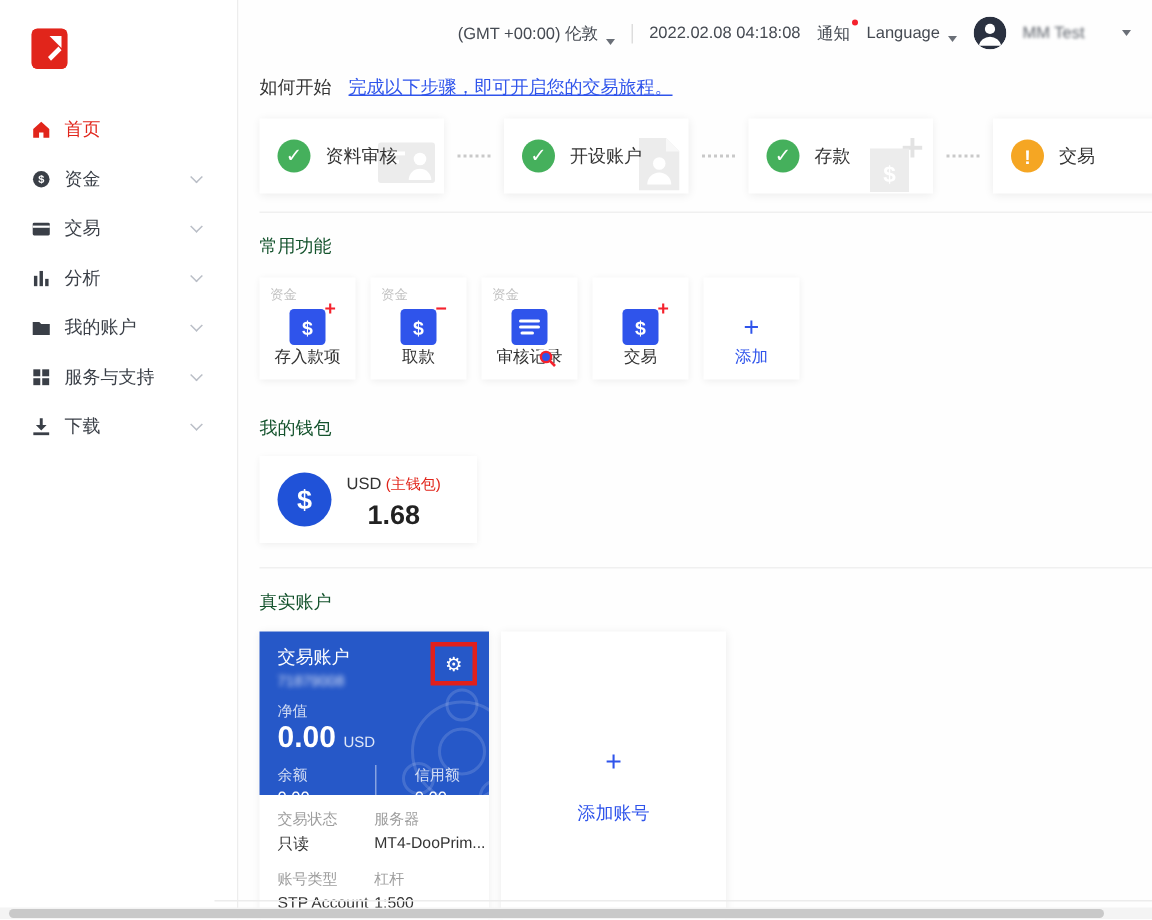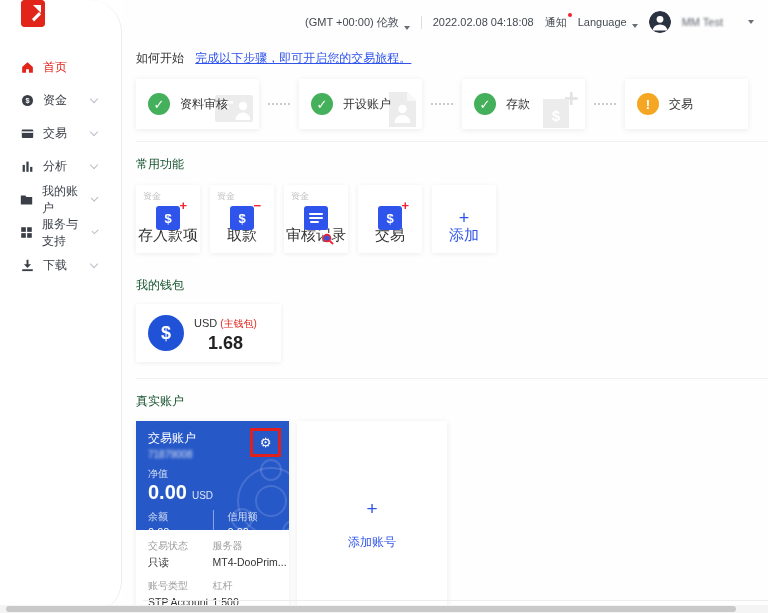--- a/index.html
+++ b/index.html
@@ -1,21 +1,21 @@
 <!DOCTYPE html>
 <html><head>
 <meta charset="utf-8">
 <style>
   * { margin:0; padding:0; box-sizing:border-box; }
   html,body { width:768px; height:613px; }
   body { font-family:"Liberation Sans","DejaVu Sans",sans-serif; background:#fff; }
   .page { position:relative; width:768px; height:613px; overflow:hidden; display:flex; background:#fff; }
 
   
-  .sidebar { width:122px; flex:none; border-right:1px solid #ededed; padding-top:0; background:#fff;border-radius:32px; }
+  .sidebar { width:159px; flex:none; border-right:1px solid #ededed; padding-top:19px; background:#fff; }
   .logo { width:24px; height:27px; margin-left:21px; background:#e1251b; border-radius:4px; position:relative; overflow:hidden; }
   .logo svg { position:absolute; inset:0; }
   .menu { margin-top:24px; }
   .s-item { height:33px; display:flex; align-items:center; padding-left:20px; gap:9px; font-size:12px; color:#3a3f47; cursor:pointer; }
   .s-item .s-ic { width:14px; height:14px; display:flex; align-items:center; justify-content:center; color:#3a3f47; }
   .s-item.active, .s-item.active .s-ic { color:#e1251b; }
   .chev { width:6px; height:6px; border-right:1.4px solid #b9bec6; border-bottom:1.4px solid #b9bec6; transform:rotate(45deg); margin-left:auto; margin-right:24px; margin-top:-3px; }
 
   
   .main { flex:1; min-width:0; background:#fefefe; }
@@ -48,21 +48,21 @@
   .qrow { display:flex; gap:10px; margin-top:12px; }
   .qcard { width:64px; height:68px; flex:none; background:#fff; box-shadow:0 1px 5px rgba(0,0,0,.07); position:relative; display:flex; flex-direction:column; align-items:center; justify-content:flex-end; padding-bottom:8px; cursor:pointer; }
   .qcat { position:absolute; top:5px; left:7px; font-size:9px; color:#c2c2c2; }
   .qicon { position:absolute; top:21px; left:50%; transform:translateX(-50%); width:24px; height:24px; background:#2f54eb; border-radius:3px; color:#fff; display:flex; align-items:center; justify-content:center; font-size:13px; font-weight:bold; }
   .qicon .qbadge { position:absolute; top:-8px; right:-7px; color:#f5222d; font-size:13px; font-weight:bold; }
   .qicon.lines span { display:block; background:#fff; height:2px; border-radius:1px; margin:2px auto 0; }
   .qicon.lines .l1{ width:14px; margin-top:0;} .qicon.lines .l2{width:14px;} .qicon.lines .l3{width:9px; margin-right:9px;}
   .qicon.lines { flex-direction:column; }
   .qmag { position:absolute; right:-6px; bottom:-5px; }
   .qicon.plain { background:none; color:#2f54eb; font-size:18px; font-weight:normal; }
-  .qlabel { font-size:15px; color:#333;margin-top:20px; }
+  .qlabel { font-size:11px; color:#333;margin-top:20px; }
   .qlabel.blue { color:#2f54eb; }
 
   
   .sec-wallet { margin-top:24px; }
   .wallet-card { margin-top:10px; width:145px; height:58px; background:#fff; box-shadow:0 1px 5px rgba(0,0,0,.07); display:flex; align-items:center; gap:10px; padding:0 12px; cursor:pointer; }
   .wcircle { width:36px; height:36px; border-radius:50%; background:#2052d8; color:#fff; font-size:18px; font-weight:bold; display:flex; align-items:center; justify-content:center; flex:none; }
   .wline1 { font-size:11px; color:#333; }
   .wtag { color:#e1251b; font-size:10px; margin-left:3px; }
   .wamount { font-size:18px; color:#222; font-weight:600; margin-top:2px;text-align:center; }
 
@@ -75,21 +75,21 @@
   .anum { font-size:10px; color:rgba(255,255,255,.85); filter:blur(1.6px); margin-top:2px; position:relative; z-index:1; }
   .gearbox { position:absolute; top:7px; right:8px; width:31px; height:29px; border:3px solid #e0201c; display:flex; align-items:center; justify-content:center; z-index:2; }
   .gear { color:#fff; font-size:13px; line-height:1; cursor:pointer; }
   .alabel { font-size:10px; color:rgba(255,255,255,.78); }
   .anet-label { margin-top:7px; position:relative; z-index:1; }
   .anet { display:flex; align-items:baseline; gap:5px; position:relative; z-index:1; }
   .anet .big { font-size:20px; font-weight:bold; }
   .anet .cur { font-size:10px; color:rgba(255,255,255,.85); }
   .asplit { display:flex; margin-top:6px; position:relative; z-index:1; }
   .asplit .col { width:50%; }
-  .asplit .col+.col { border-left:1px solid rgba(255,255,255,.45); padding-left:14px; }
+  .asplit .col+.col { border-left:1px solid rgba(255,255,255,.45); padding-left:26px; }
   .aval { font-size:11px; margin-top:2px; }
   .wm { position:absolute; right:-18px; top:18px; opacity:.9; }
   .awhite { padding:9px 12px 0; }
   .info { display:flex; flex-wrap:wrap; }
   .cell { width:50%; margin-bottom:9px; }
   .cell .lab { font-size:10px; color:#9e9e9e; }
   .cell .val { font-size:10.5px; color:#333; margin-top:3px; white-space:nowrap; }
   .addcard { width:150px; display:flex; flex-direction:column; align-items:center; justify-content:center; gap:14px; cursor:pointer; }
   .addplus { color:#2f54eb; font-size:19px; }
   .addlabel { color:#2f54eb; font-size:12px; }

